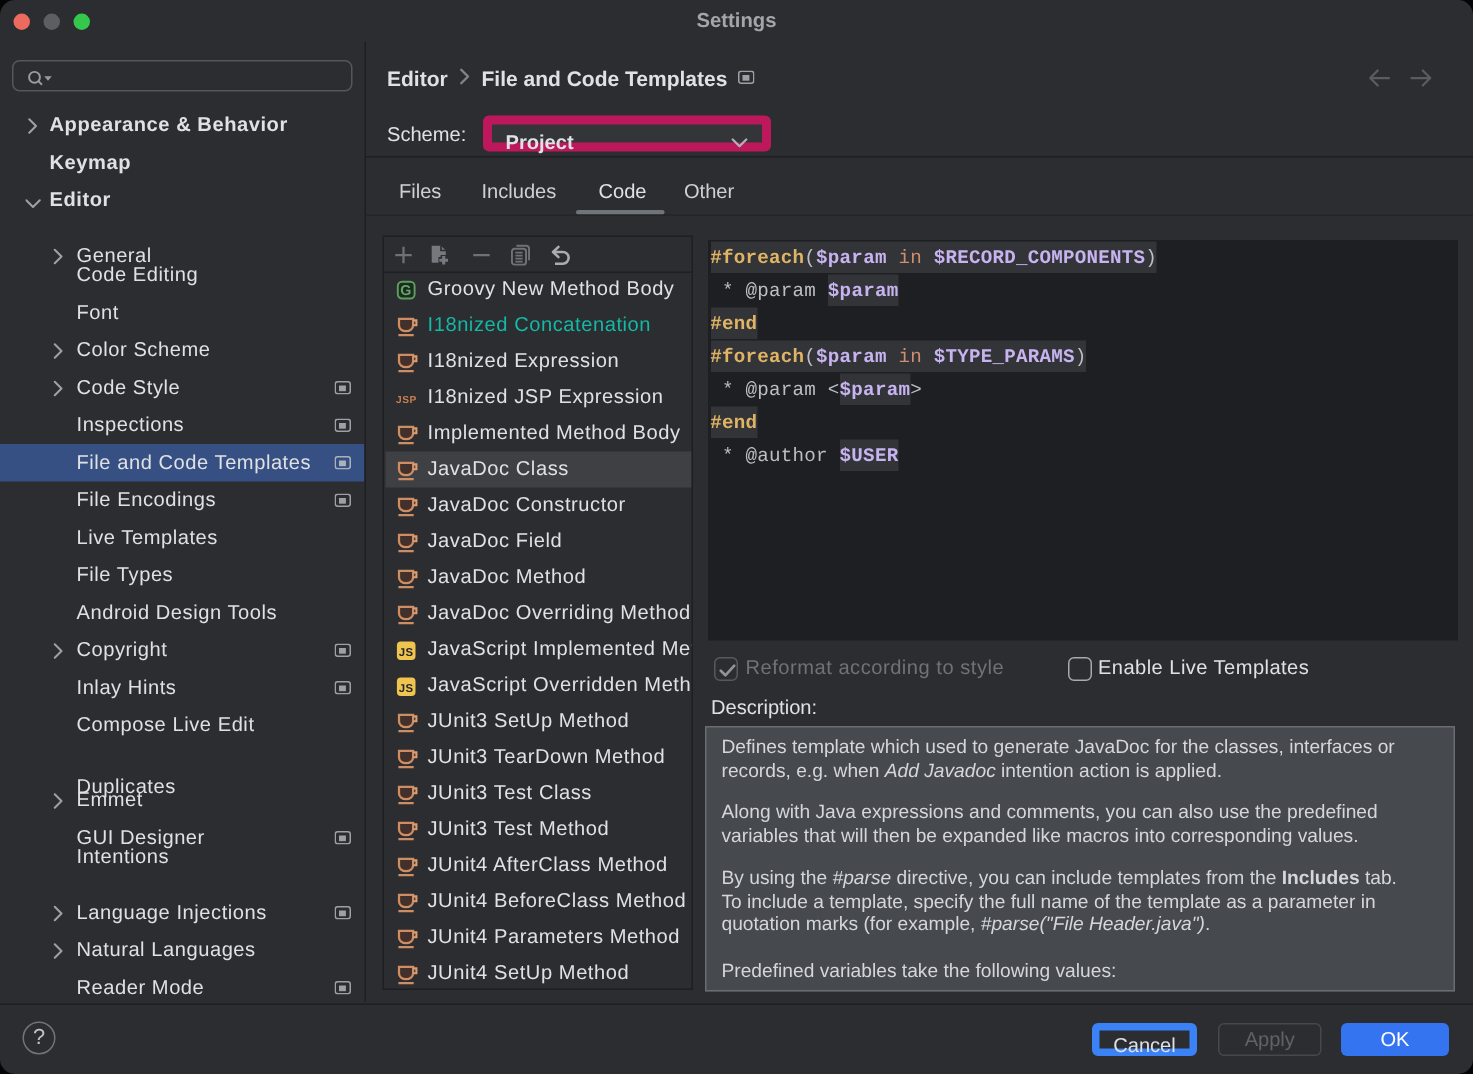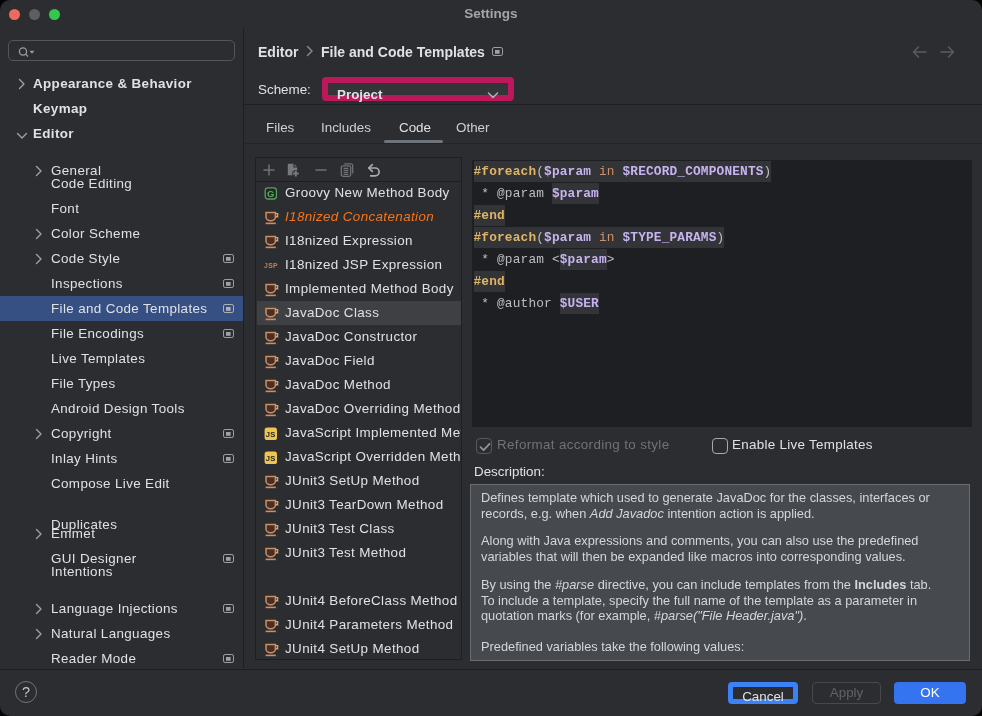--- a/index.html
+++ b/index.html
@@ -226,21 +226,21 @@
             <text x="7.8" y="11.8" font-family="Liberation Sans,sans-serif" font-size="9.5" font-weight="bold" fill="#62A868" text-anchor="middle">G</text>
           </svg>
 <span style="position:absolute;left:28px;top:calc(50% - 1px);transform:translateY(-50%);color:#DFE1E5;white-space:nowrap;">Groovy New Method Body</span>
 </div>
 <div style="position:absolute;left:1px;top:47px;width:205px;height:24px;">
 <svg width="16" height="16" viewBox="0 0 16 16" style="position:absolute;left:6px;top:4px;">
             <path d="M3 3.5 H12.4 V8 A4.7 3.8 0 0 1 3 8 Z" fill="#44302a" stroke="#CE8D62" stroke-width="1.5"></path>
             <path d="M12.4 4.6 h2.2 v3.2 h-2.2" fill="none" stroke="#DD9E70" stroke-width="1.4"></path>
             <line x1="2.6" y1="14.4" x2="12.8" y2="14.4" stroke="#CE8D62" stroke-width="1.6"></line>
           </svg>
-<span style="position:absolute;left:28px;top:calc(50% - 1px);transform:translateY(-50%);color:#f97316;white-space:nowrap;font-style:italic;">I18nized Concatenation</span>
+<span style="position:absolute;left:28px;top:calc(50% - 1px);transform:translateY(-50%);color:#14b8a6;white-space:nowrap;">I18nized Concatenation</span>
 </div>
 <div style="position:absolute;left:1px;top:71px;width:205px;height:24px;">
 <svg width="16" height="16" viewBox="0 0 16 16" style="position:absolute;left:6px;top:4px;">
             <path d="M3 3.5 H12.4 V8 A4.7 3.8 0 0 1 3 8 Z" fill="#44302a" stroke="#CE8D62" stroke-width="1.5"></path>
             <path d="M12.4 4.6 h2.2 v3.2 h-2.2" fill="none" stroke="#DD9E70" stroke-width="1.4"></path>
             <line x1="2.6" y1="14.4" x2="12.8" y2="14.4" stroke="#CE8D62" stroke-width="1.6"></line>
           </svg>
 <span style="position:absolute;left:28px;top:calc(50% - 1px);transform:translateY(-50%);color:#DFE1E5;white-space:nowrap;">I18nized Expression</span>
 </div>
 <div style="position:absolute;left:1px;top:95px;width:205px;height:24px;">
@@ -335,20 +335,28 @@
           </svg>
 <span style="position:absolute;left:28px;top:calc(50% - 1px);transform:translateY(-50%);color:#DFE1E5;white-space:nowrap;">JUnit3 Test Class</span>
 </div>
 <div style="position:absolute;left:1px;top:383px;width:205px;height:24px;">
 <svg width="16" height="16" viewBox="0 0 16 16" style="position:absolute;left:6px;top:4px;">
             <path d="M3 3.5 H12.4 V8 A4.7 3.8 0 0 1 3 8 Z" fill="#44302a" stroke="#CE8D62" stroke-width="1.5"></path>
             <path d="M12.4 4.6 h2.2 v3.2 h-2.2" fill="none" stroke="#DD9E70" stroke-width="1.4"></path>
             <line x1="2.6" y1="14.4" x2="12.8" y2="14.4" stroke="#CE8D62" stroke-width="1.6"></line>
           </svg>
 <span style="position:absolute;left:28px;top:calc(50% - 1px);transform:translateY(-50%);color:#DFE1E5;white-space:nowrap;">JUnit3 Test Method</span>
+</div>
+<div style="position:absolute;left:1px;top:407px;width:205px;height:24px;">
+<svg width="16" height="16" viewBox="0 0 16 16" style="position:absolute;left:6px;top:4px;">
+            <path d="M3 3.5 H12.4 V8 A4.7 3.8 0 0 1 3 8 Z" fill="#44302a" stroke="#CE8D62" stroke-width="1.5"></path>
+            <path d="M12.4 4.6 h2.2 v3.2 h-2.2" fill="none" stroke="#DD9E70" stroke-width="1.4"></path>
+            <line x1="2.6" y1="14.4" x2="12.8" y2="14.4" stroke="#CE8D62" stroke-width="1.6"></line>
+          </svg>
+<span style="position:absolute;left:28px;top:calc(50% - 1px);transform:translateY(-50%);color:#DFE1E5;white-space:nowrap;">JUnit4 AfterClass Method</span>
 </div>
 <div style="position:absolute;left:1px;top:431px;width:205px;height:24px;">
 <svg width="16" height="16" viewBox="0 0 16 16" style="position:absolute;left:6px;top:4px;">
             <path d="M3 3.5 H12.4 V8 A4.7 3.8 0 0 1 3 8 Z" fill="#44302a" stroke="#CE8D62" stroke-width="1.5"></path>
             <path d="M12.4 4.6 h2.2 v3.2 h-2.2" fill="none" stroke="#DD9E70" stroke-width="1.4"></path>
             <line x1="2.6" y1="14.4" x2="12.8" y2="14.4" stroke="#CE8D62" stroke-width="1.6"></line>
           </svg>
 <span style="position:absolute;left:28px;top:calc(50% - 1px);transform:translateY(-50%);color:#DFE1E5;white-space:nowrap;">JUnit4 BeforeClass Method</span>
 </div>
 <div style="position:absolute;left:1px;top:455px;width:205px;height:24px;">

